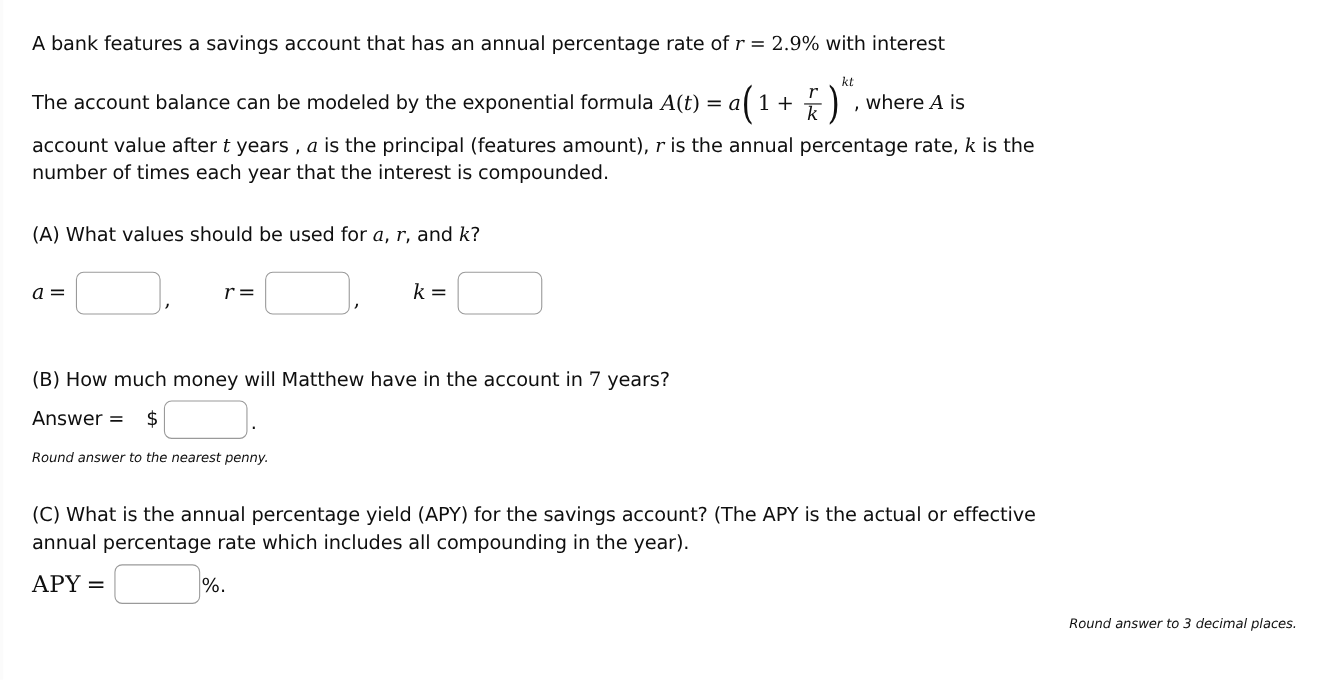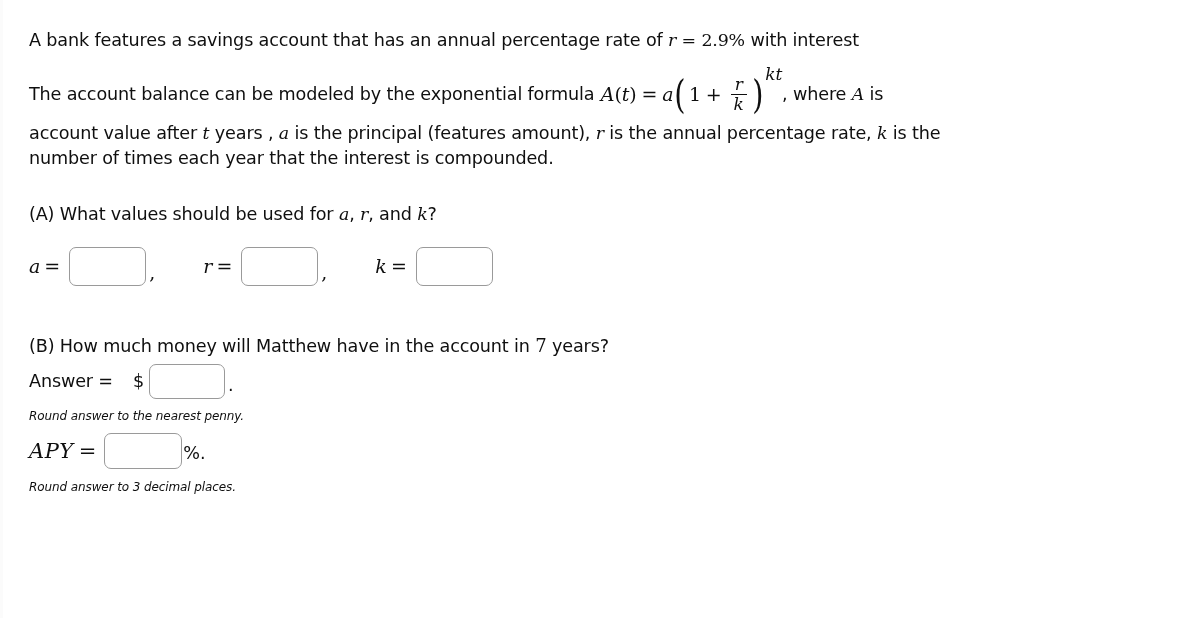--- a/index.html
+++ b/index.html
@@ -56,21 +56,21 @@
   .b-intro { margin-top: 0px; }
   .b-formula { margin-top: 22px; }
   .b-vardesc { margin-top: 7px; }
   .b-qa { margin-top: 30px; }
   .b-inputsA { margin-top: 18px; }
   .b-qb { margin-top: 46px; }
   .b-answerb { margin-top: 4px; }
   .b-roundb { margin-top: 5px; }
   .b-qc { margin-top: 29px; }
   .b-apy { margin-top: 5px; }
-  .b-roundc { margin-top: 6px; }
+  .b-roundc { margin-top: 6px; text-align: right; }
 
   
   .formula-line {
     display: flex;
     align-items: center;
     flex-wrap: nowrap;
     font-size: 17.6px;
     line-height: 25px;
     letter-spacing: -0.15px;
   }
@@ -110,21 +110,21 @@
   .frac .bar {
     width: 100%;
     min-width: 16px;
     height: 1.4px;
     background: #0f0f0f;
   }
   .frac .den { padding: 1px 3px 0 3px; }
   .expo {
     font-family: "DejaVu Serif", serif;
     font-style: italic;
-    font-size: 17px;
+    font-size: 11px;
     align-self: flex-start;
     position: relative;
     top: -14px;
     left: 1px;
   }
 
   
   .inbox {
     display: inline-block;
     box-sizing: border-box;
@@ -183,21 +183,20 @@
     position: relative;
     top: -4px;
   }
 
   .rowC {
     display: flex;
     align-items: center;
   }
   .rowC .apylabel {
     font-family: "DejaVu Serif", serif;
-    font-style: italic;
     font-size: 21px;
     letter-spacing: 0.5px;
     margin-right: 5px;
   }
   .rowC .eq {
     font-family: "DejaVu Serif", serif;
     font-size: 21px;
     margin-right: 8px;
   }
   .rowC .pct {
@@ -279,20 +278,24 @@
       <span class="ans">Answer =</span>
       <span class="dollar">$</span>
       <input class="inbox inbox-b" type="text" value="" style="">
       <span class="period">.</span>
     </div>
 
     <div class="block b-roundb">
       <div class="note">Round answer to the nearest penny.</div>
     </div>
 
+    <div class="block b-qc">
+      <div class="para">(C) What is the annual percentage yield (APY) for the savings account? (The APY is the actual or effective</div>
+      <div class="para">annual percentage rate which includes all compounding in the year).</div>
+    </div>
 
     <div class="block b-apy rowC">
       <span class="apylabel">APY</span>
       <span class="eq">=</span>
       <input class="inbox inbox-c" type="text" value="" style="">
       <span class="pct">%.</span>
     </div>
 
     <div class="block b-roundc">
       <div class="note">Round answer to 3 decimal places.</div>

